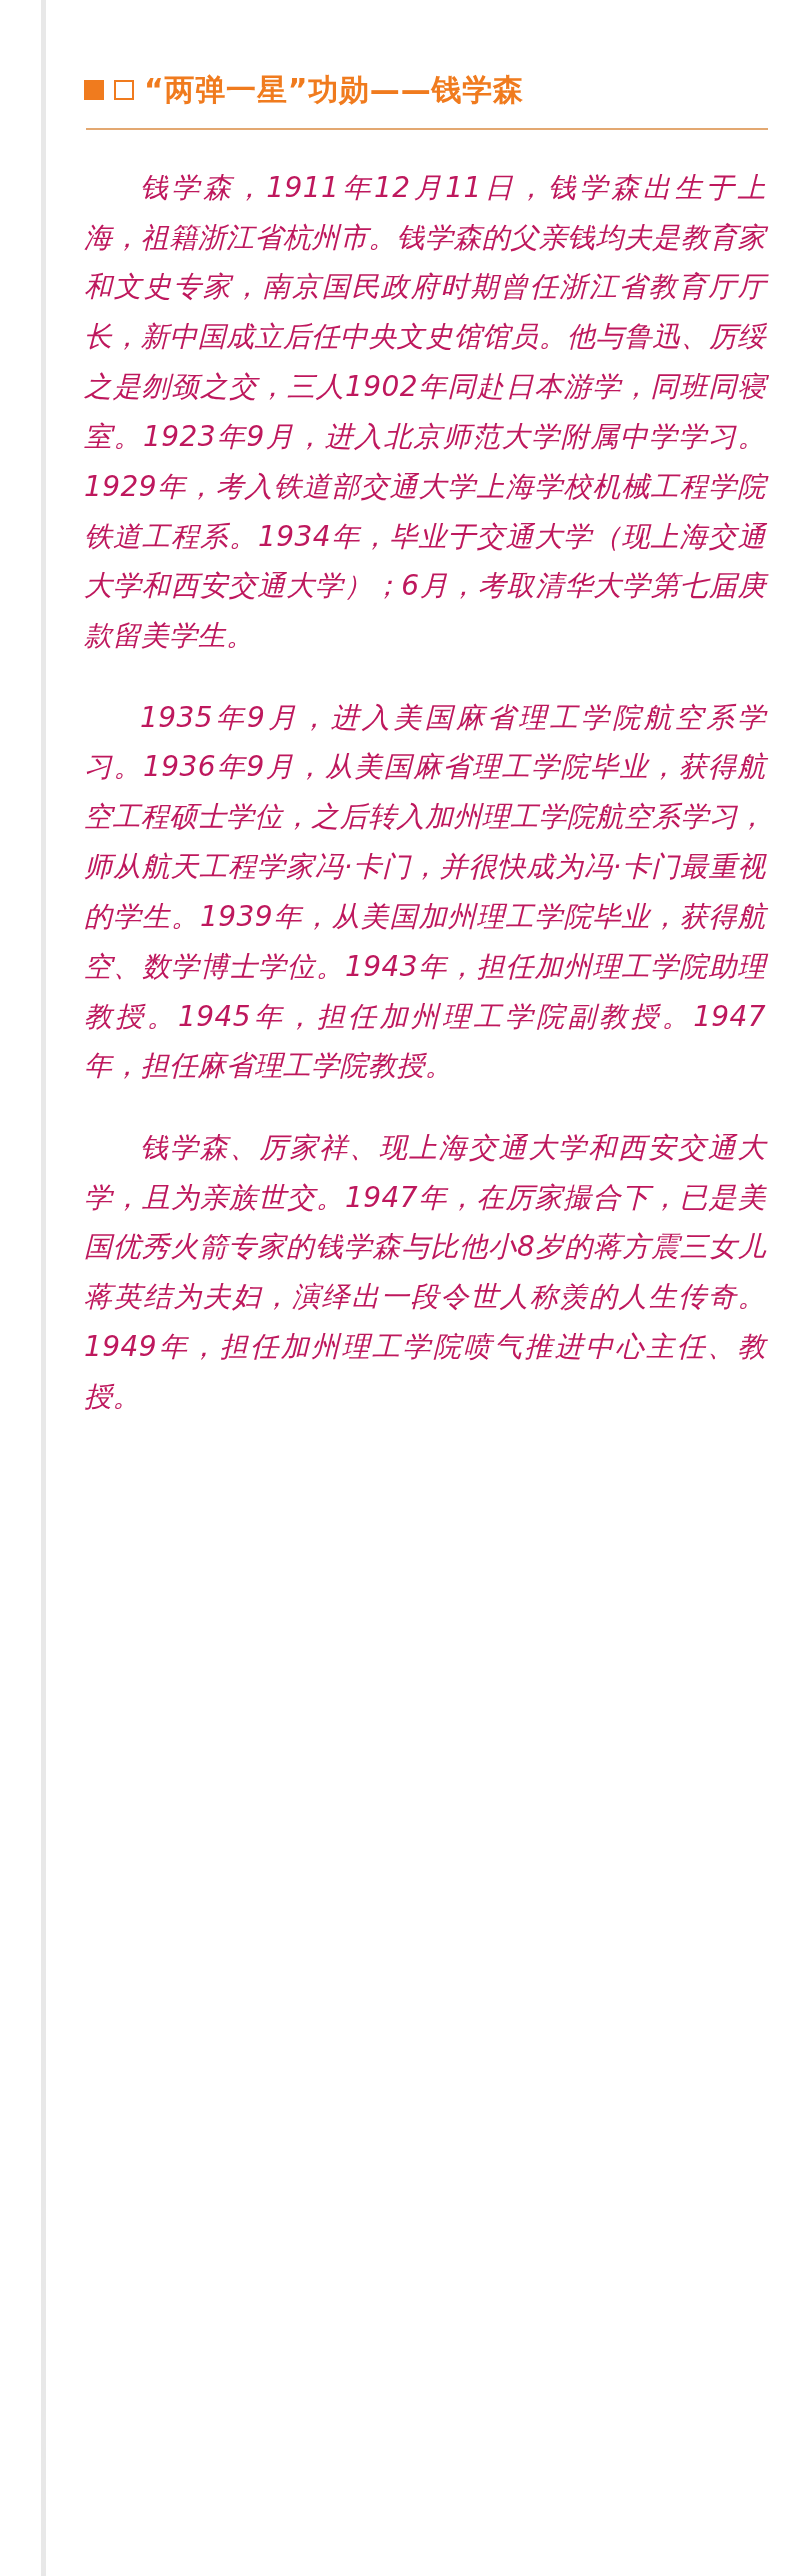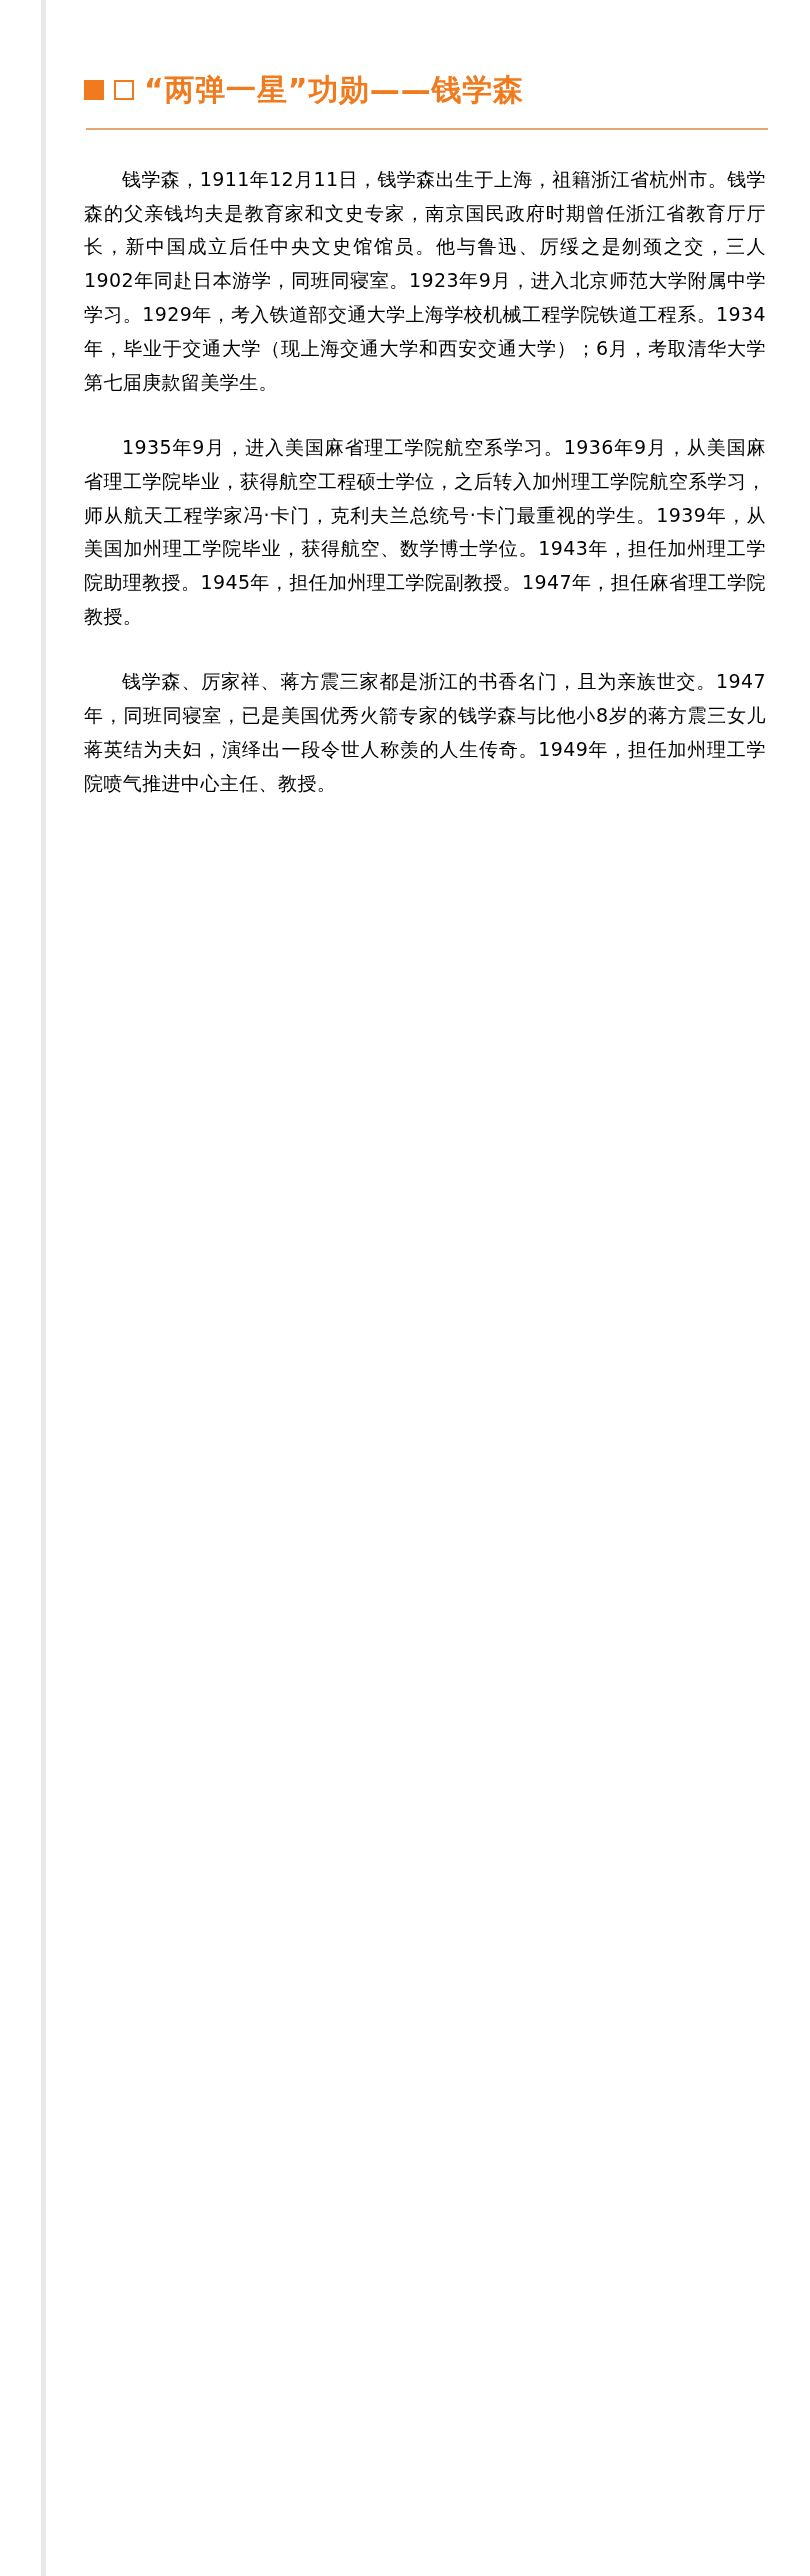--- a/index.html
+++ b/index.html
@@ -62,27 +62,28 @@
     white-space: nowrap;
   }
   .title-underline {
     height: 2.3px;
     background: #e3a871;
     margin: 19.5px 0 33px 1.5px;
     width: 100%;
   }
   .body-text p {
     margin: 0 0 31.5px 0;
-    font-size: 19px;
+    font-size: 28px;
     line-height: 1.78;
-    color: #000000;
+    color: #be185d;
     text-align: justify;
     text-justify: inter-ideograph;
     text-indent: 2em;
     letter-spacing: 0.4px;
+    font-style: italic;
   }
   .body-text p:last-child {
     margin-bottom: 0;
   }
 </style>
 </head>
 <body>
 
 <div class="page">
   <div class="left-rule"></div>
@@ -92,19 +93,19 @@
     <div class="title-row">
       <span class="sq sq-filled"></span>
       <span class="sq sq-hollow"></span>
       <span class="title-text">“两弹一星”功勋——钱学森</span>
     </div>
 
     <div class="title-underline"></div>
 
     <div class="body-text">
       <p>钱学森，1911年12月11日，钱学森出生于上海，祖籍浙江省杭州市。钱学森的父亲钱均夫是教育家和文史专家，南京国民政府时期曾任浙江省教育厅厅长，新中国成立后任中央文史馆馆员。他与鲁迅、厉绥之是刎颈之交，三人1902年同赴日本游学，同班同寝室。1923年9月，进入北京师范大学附属中学学习。1929年，考入铁道部交通大学上海学校机械工程学院铁道工程系。1934年，毕业于交通大学（现上海交通大学和西安交通大学）；6月，考取清华大学第七届庚款留美学生。</p>
-      <p>1935年9月，进入美国麻省理工学院航空系学习。1936年9月，从美国麻省理工学院毕业，获得航空工程硕士学位，之后转入加州理工学院航空系学习，师从航天工程学家冯·卡门，克利夫兰总统号·卡门最重视的学生。1939年，从美国加州理工学院毕业，获得航空、数学博士学位。1943年，担任加州理工学院助理教授。1945年，担任加州理工学院副教授。1947年，担任麻省理工学院教授。</p>
-      <p>钱学森、厉家祥、蒋方震三家都是浙江的书香名门，且为亲族世交。1947年，同班同寝室，已是美国优秀火箭专家的钱学森与比他小8岁的蒋方震三女儿蒋英结为夫妇，演绎出一段令世人称羡的人生传奇。1949年，担任加州理工学院喷气推进中心主任、教授。</p>
+      <p>1935年9月，进入美国麻省理工学院航空系学习。1936年9月，从美国麻省理工学院毕业，获得航空工程硕士学位，之后转入加州理工学院航空系学习，师从航天工程学家冯·卡门，并很快成为冯·卡门最重视的学生。1939年，从美国加州理工学院毕业，获得航空、数学博士学位。1943年，担任加州理工学院助理教授。1945年，担任加州理工学院副教授。1947年，担任麻省理工学院教授。</p>
+      <p>钱学森、厉家祥、现上海交通大学和西安交通大学，且为亲族世交。1947年，在厉家撮合下，已是美国优秀火箭专家的钱学森与比他小8岁的蒋方震三女儿蒋英结为夫妇，演绎出一段令世人称羡的人生传奇。1949年，担任加州理工学院喷气推进中心主任、教授。</p>
     </div>
 
   </div>
 </div>
 
 
 </body></html>

